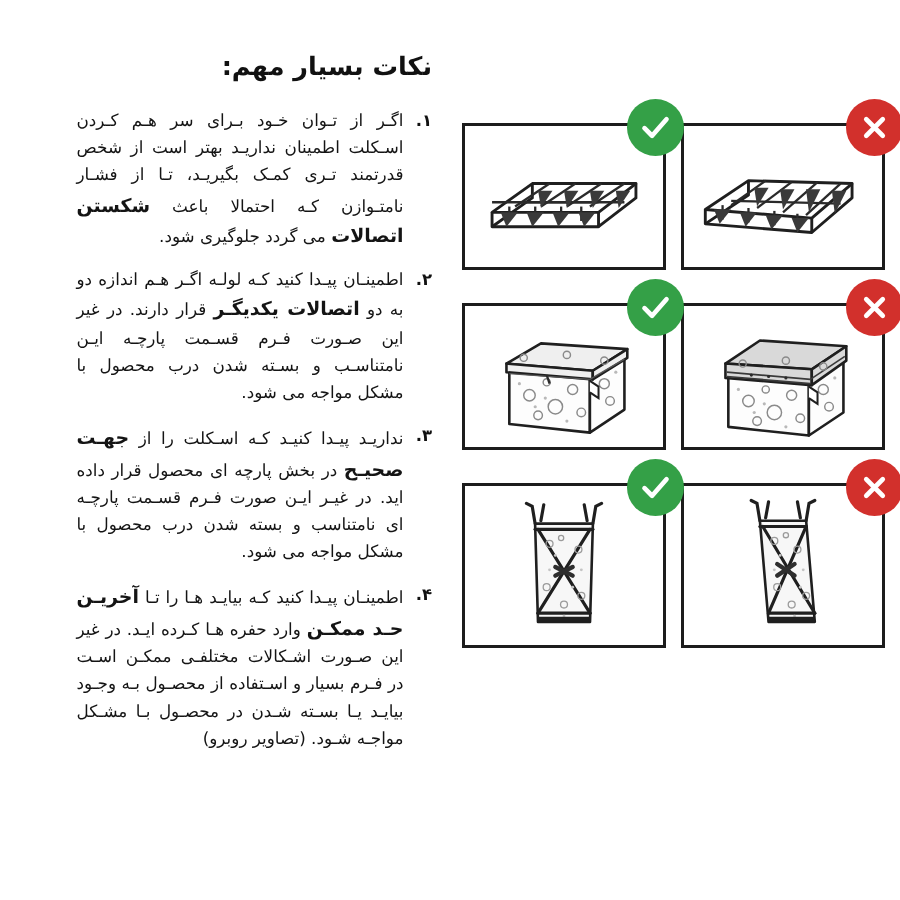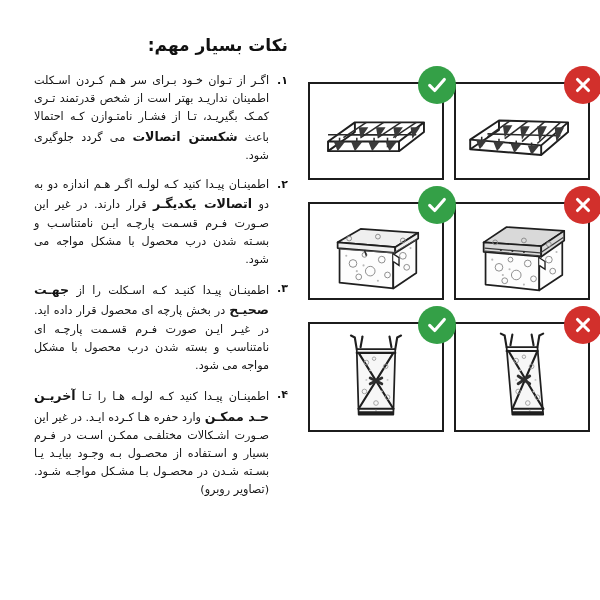--- a/index.html
+++ b/index.html
@@ -9,21 +9,21 @@
     font-family:"DejaVu Sans","Liberation Sans",sans-serif;
     overflow:hidden;
     position:relative;
   }
   .page{position:absolute;inset:0;display:flex;flex-direction:row-reverse;}
 
   
   .textcol{
     width:300px;height:600px;
     box-sizing:border-box;
-    padding:34px 12px 0 8px;
+    padding:34px 12px 0 25px;
     direction:rtl;text-align:right;
   }
   .heading{
     font-size:17px;font-weight:700;color:#111;
     letter-spacing:0;margin:0 0 16px 0;line-height:1.3;
     text-align:right;padding-left:6px;
   }
   .note{display:flex;flex-direction:row;gap:4px;margin-bottom:11px;}
   .note-num{
     flex:0 0 auto;font-size:11px;font-weight:600;color:#111;
@@ -75,26 +75,26 @@
       <div class="note-body"><span>اگـر از تـوان خـود بـرای سر هـم کـردن اسـکلت اطمینان نداریـد بهتر است از شخص قدرتمند تـری کمـک بگیریـد، تـا از فشـار نامتـوازن کـه احتمالا باعث </span><b>شکستن اتصالات</b><span> می گردد جلوگیری شود.</span></div>
     </div>
 
     <div class="note">
       <div class="note-num">۲.</div>
       <div class="note-body"><span>اطمینـان پیـدا کنید کـه لولـه اگـر هـم اندازه دو به دو </span><b>اتصالات یکدیگـر</b><span> قرار دارند. در غیر این صـورت فـرم قسـمت پارچـه ایـن نامتناسـب و بسـته شدن درب محصول با مشکل مواجه می شود.</span></div>
     </div>
 
     <div class="note">
       <div class="note-num">۳.</div>
-      <div class="note-body"><span>اطمینـان پیـدا کنیـد کـه اسـکلت را از </span><b>جهـت صحیـح</b><span> در بخش پارچه ای محصول قرار داده اید. در غیـر ایـن صورت فـرم قسـمت پارچـه ای نامتناسب و بسته شدن درب محصول با مشکل مواجه می شود.</span></div>
+      <div class="note-body"><span>نداریـد پیـدا کنیـد کـه اسـکلت را از </span><b>جهـت صحیـح</b><span> در بخش پارچه ای محصول قرار داده اید. در غیـر ایـن صورت فـرم قسـمت پارچـه ای نامتناسب و بسته شدن درب محصول با مشکل مواجه می شود.</span></div>
     </div>
 
     <div class="note">
       <div class="note-num">۴.</div>
-      <div class="note-body"><span>اطمینـان پیـدا کنید کـه لولـه هـا را تـا </span><b>آخریـن حـد ممکـن</b><span> وارد حفره هـا کـرده ایـد. در غیر این صـورت اشـکالات مختلفـی ممکـن اسـت در فـرم بسیار و اسـتفاده از محصـول بـه وجـود بیایـد یـا بسـته شـدن در محصـول بـا مشـکل مواجـه شـود. (تصاویر روبرو)</span></div>
+      <div class="note-body"><span>اطمینـان پیـدا کنید کـه بیایـد هـا را تـا </span><b>آخریـن حـد ممکـن</b><span> وارد حفره هـا کـرده ایـد. در غیر این صـورت اشـکالات مختلفـی ممکـن اسـت در فـرم بسیار و اسـتفاده از محصـول بـه وجـود بیایـد یـا بسـته شـدن در محصـول بـا مشـکل مواجـه شـود. (تصاویر روبرو)</span></div>
     </div>
   </div>
 
   <div class="figcol">
 
     <div class="figrow">
 
       <div class="panel">
         <svg class="art" viewBox="0 0 136 98">
           <g stroke="#1f1f1f" stroke-width="2" fill="none" stroke-linejoin="round">

